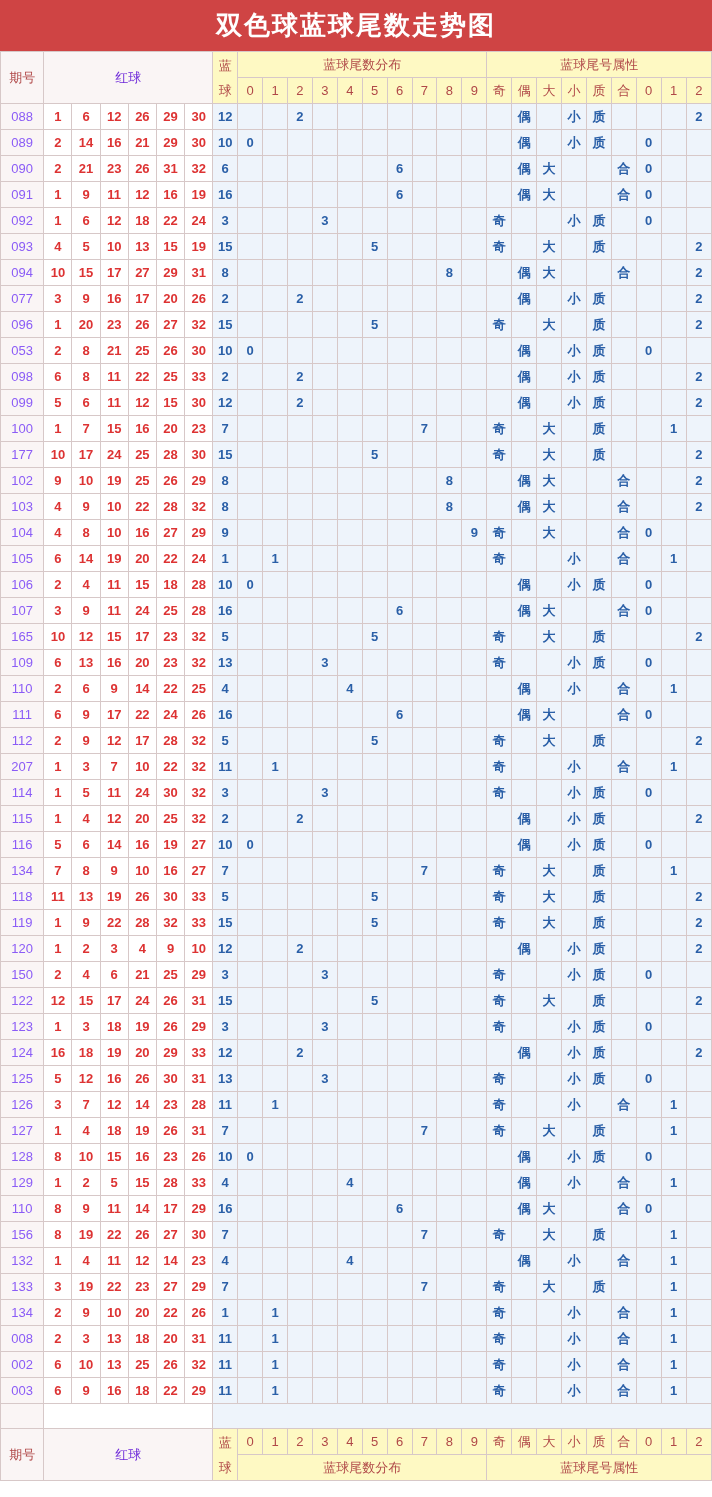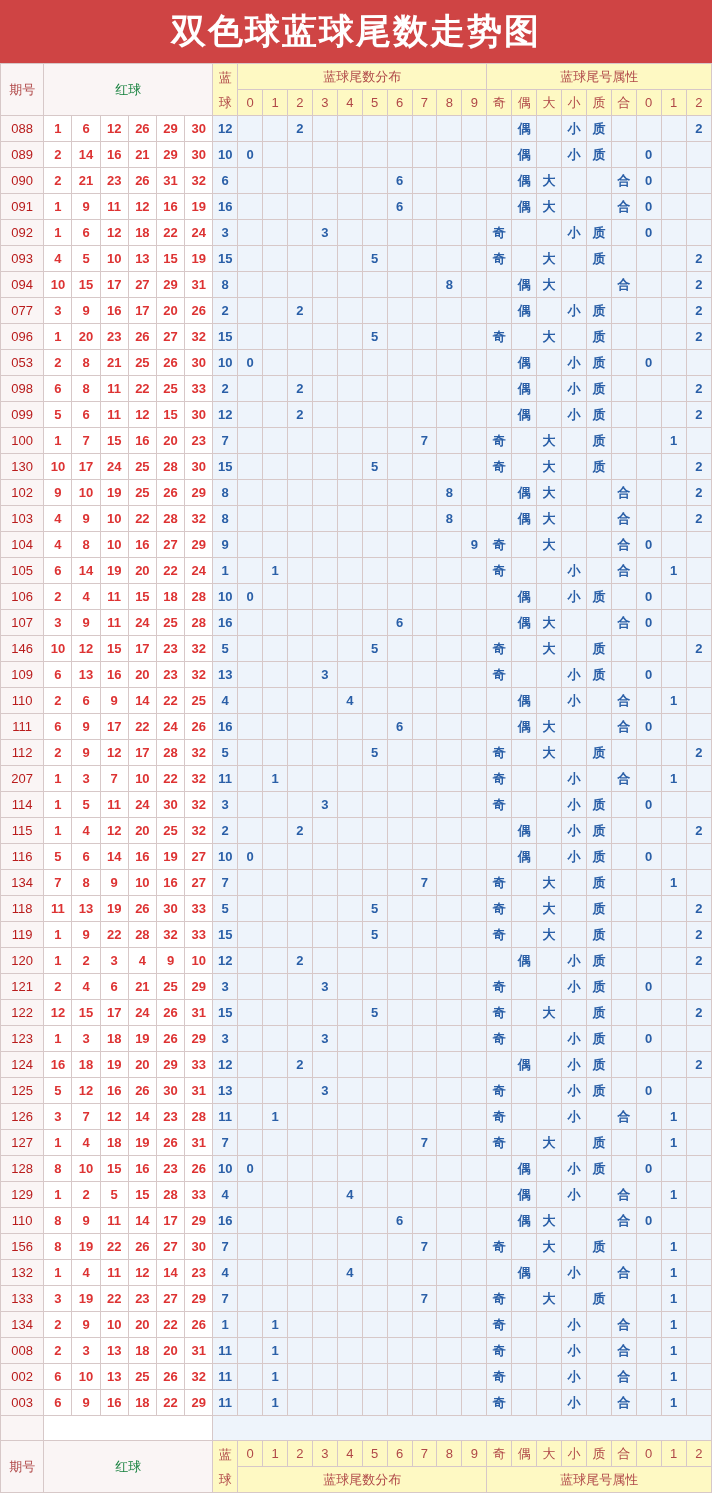--- a/index.html
+++ b/index.html
@@ -1,25 +1,25 @@
 <!DOCTYPE html>
 <html><head>
 <meta charset="utf-8">
 <style>
   * { margin:0; padding:0; box-sizing:border-box; }
   body { font-family:"Microsoft YaHei",Arial,sans-serif; font-size:13px; background:#fff; }
   .wrap { width:712px; }
-  .title { background:#cf4444; color:#fff; text-align:center; font-size:35px; font-weight:bold; padding:8px 0; letter-spacing:2px; }
+  .title { background:#cf4444; color:#fff; text-align:center; font-size:26px; font-weight:bold; padding:8px 0; letter-spacing:2px; }
   table { border-collapse:collapse; width:100%; table-layout:fixed; }
   th,td { border:1px solid #d7c8c8; text-align:center; height:25px; line-height:25px; font-size:13px; }
   th { color:#b04848; background:#faf5f5; font-weight:normal; }
   .hd-period { width:40px; }
-  .hd-red { color:#15803d; }
+  .hd-red { color:#6d28d9; }
   .blue-group { background:#fef9c3; }
-  td.period { color:#b91c1c; background:#faf5f5; }
+  td.period { color:#8b5cf6; background:#faf5f5; }
   td.red { color:#d33; background:#fff; font-weight:bold;}
   td.blueball { color:#2a5fa7; background:#eef4fb; font-weight:bold; }
   td.bluecell { color:#2a5fa7; background:#eef4fb; font-weight:bold;}
   td.blueempty { background:#eef4fb; }
   .red-col { width:26px; }
   .blue-col { width:23px; }
   .blank-row td { height:25px; }
 </style>
 </head>
 <body>
@@ -458,21 +458,21 @@
           <td class="blueempty"></td>
           <td class="bluecell">大</td>
           <td class="blueempty"></td>
           <td class="bluecell">质</td>
           <td class="blueempty"></td>
           <td class="blueempty"></td>
           <td class="bluecell">1</td>
           <td class="blueempty"></td>
         </tr>
         <tr>
-          <td class="period">130</td>
+          <td class="period">177</td>
           <td class="red">10</td>
           <td class="red">17</td>
           <td class="red">24</td>
           <td class="red">25</td>
           <td class="red">28</td>
           <td class="red">30</td>
           <td class="blueball">15</td>
           <td class="blueempty"></td>
           <td class="blueempty"></td>
           <td class="blueempty"></td>
@@ -661,21 +661,21 @@
           <td class="bluecell">偶</td>
           <td class="bluecell">大</td>
           <td class="blueempty"></td>
           <td class="blueempty"></td>
           <td class="bluecell">合</td>
           <td class="bluecell">0</td>
           <td class="blueempty"></td>
           <td class="blueempty"></td>
         </tr>
         <tr>
-          <td class="period">146</td>
+          <td class="period">165</td>
           <td class="red">10</td>
           <td class="red">12</td>
           <td class="red">15</td>
           <td class="red">17</td>
           <td class="red">23</td>
           <td class="red">32</td>
           <td class="blueball">5</td>
           <td class="blueempty"></td>
           <td class="blueempty"></td>
           <td class="blueempty"></td>
@@ -1038,21 +1038,21 @@
           <td class="bluecell">偶</td>
           <td class="blueempty"></td>
           <td class="bluecell">小</td>
           <td class="bluecell">质</td>
           <td class="blueempty"></td>
           <td class="blueempty"></td>
           <td class="blueempty"></td>
           <td class="bluecell">2</td>
         </tr>
         <tr>
-          <td class="period">121</td>
+          <td class="period">150</td>
           <td class="red">2</td>
           <td class="red">4</td>
           <td class="red">6</td>
           <td class="red">21</td>
           <td class="red">25</td>
           <td class="red">29</td>
           <td class="blueball">3</td>
           <td class="blueempty"></td>
           <td class="blueempty"></td>
           <td class="blueempty"></td>

